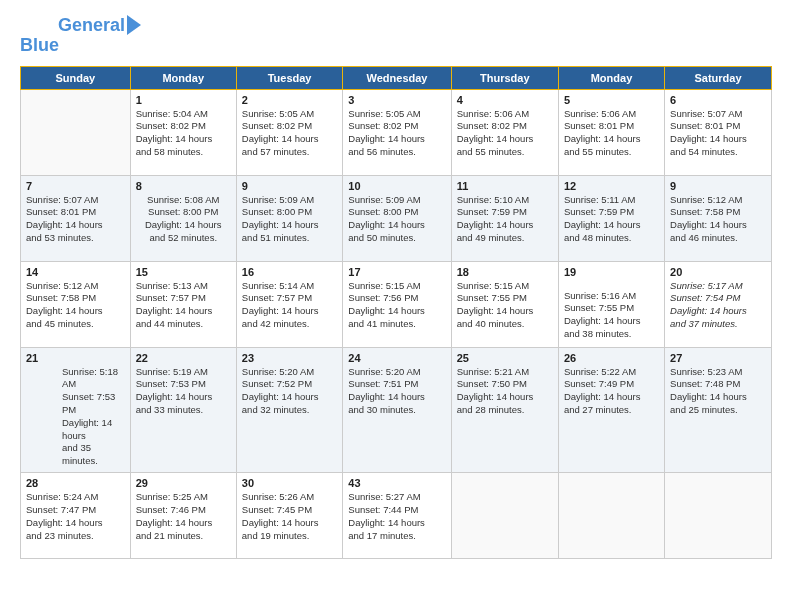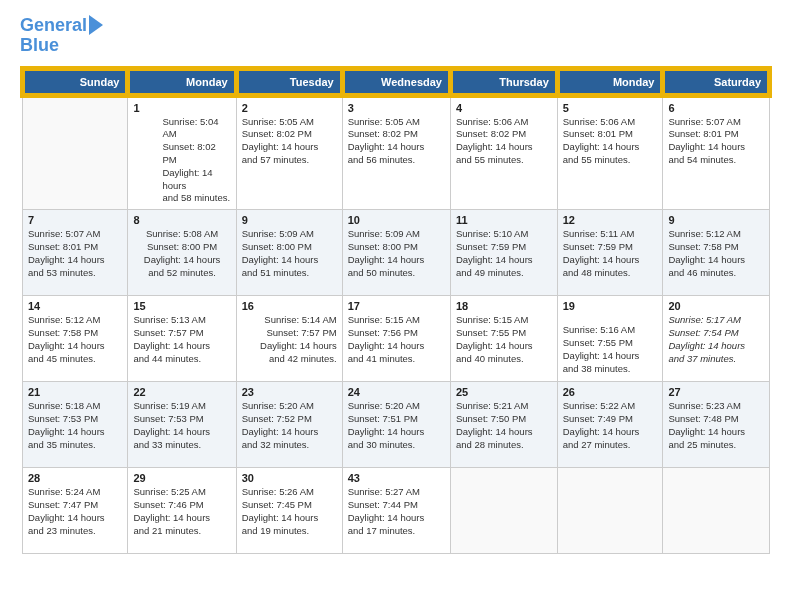--- a/index.html
+++ b/index.html
@@ -55,25 +55,25 @@
       color: #333;
     }
     .calendar {
       width: 100%;
       border-collapse: collapse;
       font-size: 10px;
     }
     .calendar th {
       background-color: #2a6099;
       color: #fff;
-      text-align: right;
+      text-align: center;
       padding: 5px 6px;
       font-size: 11px;
       font-weight: bold;
-      border: 5px solid #eab308;
+      border: 1px solid #eab308;
     }
     .calendar td {
       border: 1px solid #ccc;
       vertical-align: top;
       padding: 4px 5px;
       width: 113px;
       height: 86px;
       background: #fff;
     }
     .calendar td.empty {
@@ -95,21 +95,21 @@
       background: #f0f4f8;
     }
   </style>
 </head>
 <body>
 
 <div class="page">
   <div class="header">
     <div class="logo">
       <div style="display:flex;flex-direction:column;align-items:flex-start;">
-        <div style="display:flex;align-items:center;">
+        <div style="display:flex;align-items:center;margin-left:38px;">
           <span class="logo-text"><span>General</span></span>
           <div class="logo-arrow"></div>
         </div>
         <span class="logo-text" style="color:#4a90d9;font-size:18px;text-align:right;">Blue</span>
       </div>
     </div>
     <div class="title-section">
       <div class="month-title"></div>
       <div class="location"></div>
     </div>
@@ -125,21 +125,21 @@
           <th>Thursday</th>
           <th>Monday</th>
           <th>Saturday</th>
         </tr>
     </thead>
     <tbody id="calendar-body">
     <tr>
           <td class="empty"></td>
           <td>
             <span class="day-num">1</span>
-            <div class="day-info" style="white-space: pre-line; margin-left: 29px;">Sunrise: 5:04 AM
+            <div class="day-info" style="white-space: pre-line;">Sunrise: 5:04 AM
 Sunset: 8:02 PM
 Daylight: 14 hours
 and 58 minutes.</div>
           </td>
           <td>
             <span class="day-num">2</span>
             <div class="day-info" style="white-space: pre-line;">Sunrise: 5:05 AM
 Sunset: 8:02 PM
 Daylight: 14 hours
 and 57 minutes.</div>
@@ -234,21 +234,21 @@
           </td>
           <td>
             <span class="day-num">15</span>
             <div class="day-info" style="white-space: pre-line;">Sunrise: 5:13 AM
 Sunset: 7:57 PM
 Daylight: 14 hours
 and 44 minutes.</div>
           </td>
           <td>
             <span class="day-num">16</span>
-            <div class="day-info" style="white-space: pre-line; text-align: right;">Sunrise: 5:14 AM
+            <div class="day-info" style="white-space: pre-line;">Sunrise: 5:14 AM
 Sunset: 7:57 PM
 Daylight: 14 hours
 and 42 minutes.</div>
           </td>
           <td>
             <span class="day-num">17</span>
             <div class="day-info" style="white-space: pre-line;">Sunrise: 5:15 AM
 Sunset: 7:56 PM
 Daylight: 14 hours
 and 41 minutes.</div>
@@ -271,21 +271,21 @@
             <span class="day-num">20</span>
             <div class="day-info" style="white-space: pre-line; font-style: italic;">Sunrise: 5:17 AM
 Sunset: 7:54 PM
 Daylight: 14 hours
 and 37 minutes.</div>
           </td>
         </tr>
         <tr class="row-shaded">
           <td>
             <span class="day-num">21</span>
-            <div class="day-info" style="white-space: pre-line;">Sunrise: 5:18 AM
+            <div class="day-info" style="white-space: pre-line; margin-left: 36px;">Sunrise: 5:18 AM
 Sunset: 7:53 PM
 Daylight: 14 hours
 and 35 minutes.</div>
           </td>
           <td>
             <span class="day-num">22</span>
             <div class="day-info" style="white-space: pre-line;">Sunrise: 5:19 AM
 Sunset: 7:53 PM
 Daylight: 14 hours
 and 33 minutes.</div>

